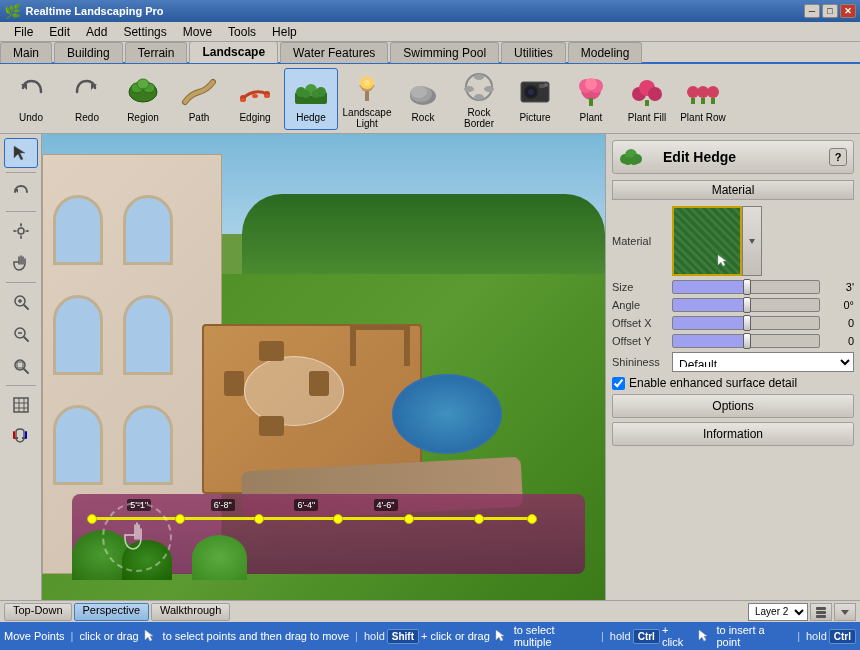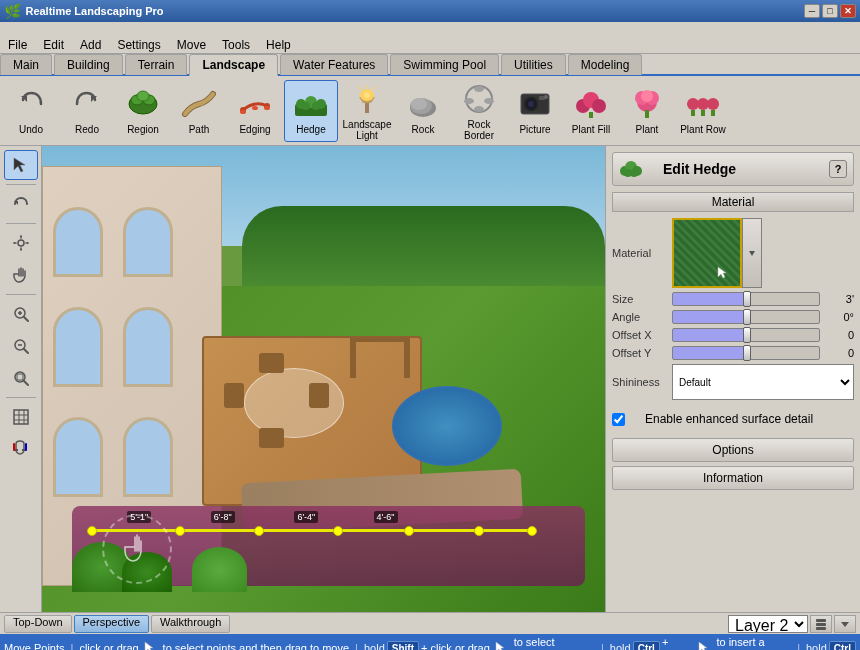--- a/index.html
+++ b/index.html
@@ -20,35 +20,35 @@
       display: flex; align-items: center; justify-content: center;
       font-size: 9px; cursor: pointer; color: black;
       border-radius: 2px;
     }
     .title-btn.close { background: #c0392b; color: white; }
     .title-btn.min { background: #d4d0c8; }
     .title-btn.max { background: #d4d0c8; }
 
     
     #menubar {
-      height: 32px;
+      height: 20px;
       background: #d4d0c8;
-      display: flex; align-items: flex-end;
+      display: flex; align-items: center;
       border-bottom: 1px solid #a0a0a0;
-      padding: 0 0;
+      padding: 0 6px;
     }
     .menu-item {
       padding: 1px 8px; cursor: pointer; font-size: 12px;
     }
 
     
     #tabbar {
       height: 22px;
       background: #d4d0c8;
-      display: flex; align-items: flex-start;
+      display: flex; align-items: center;
       border-bottom: 2px solid #316ac5;
     }
     .tab {
       padding: 3px 12px; cursor: pointer; font-size: 12px;
       background: #c0bcb4; border: 1px solid #a0a0a0;
       border-bottom: none; margin-right: 2px;
       border-radius: 3px 3px 0 0;
     }
     .tab.active {
       background: #d4d0c8; border-bottom: 1px solid #d4d0c8;
@@ -181,28 +181,28 @@
       width: 8px; height: 16px;
       background: linear-gradient(to bottom, #ffffff, #c0c0c0);
       border: 1px solid #606060;
       border-radius: 2px;
     }
     .prop-value {
       width: 30px; text-align: right; font-size: 11px; margin-left: 4px;
     }
 
     .prop-select {
-      flex: 1; height: 36px; font-size: 10px;
+      flex: 1; height: 20px; font-size: 12px;
       border: 1px solid #808080; background: white;
       padding: 4px 2px;
     }
 
     .checkbox-row {
-      display: flex; align-items: center; gap: 20px;
-      margin: 12px 0;
+      display: flex; align-items: center; gap: 4px;
+      margin: 4px 0;
     }
     .checkbox-row input { margin: 0; }
 
     .panel-btn {
       width: 100%; height: 24px;
       background: linear-gradient(to bottom, #e8e4e0, #c8c4bc);
       border: 1px solid #a0a0a0;
       cursor: pointer; font-size: 12px; margin-bottom: 4px;
       border-radius: 2px;
       display: flex; align-items: center; justify-content: center;
@@ -220,21 +220,21 @@
       height: 18px; padding: 0 8px; font-size: 11px;
       background: linear-gradient(to bottom, #e0dcd8, #c4c0b8);
       border: 1px solid #a0a0a0;
       cursor: pointer; border-radius: 2px;
     }
     .view-btn.active {
       background: linear-gradient(to bottom, #b8d4f0, #90b8e0);
       border-color: #4080c0;
     }
     .layer-select {
-      height: 18px; font-size: 16px; margin-left: auto;
+      height: 18px; font-size: 10px; margin-left: auto;
       border: 1px solid #808080; background: white; padding: 0 2px;
     }
     .icon-btn {
       width: 22px; height: 18px;
       background: linear-gradient(to bottom, #e0dcd8, #c4c0b8);
       border: 1px solid #a0a0a0; cursor: pointer;
       display: flex; align-items: center; justify-content: center;
       font-size: 10px;
     }
 
@@ -431,40 +431,40 @@
         <rect x="22" y="10" width="6" height="4" rx="1" fill="#555"></rect>
         <circle cx="29" cy="11" r="2" fill="#666"></circle>
       </svg>
     </div>
     <span>Picture</span>
   </div>
 
   <div class="tool-btn">
     <div class="tool-icon">
       <svg width="36" height="36" viewBox="0 0 36 36">
-        <circle cx="10" cy="20" r="7" fill="#c03060"></circle>
-        <circle cx="18" cy="14" r="8" fill="#e04070"></circle>
-        <circle cx="26" cy="20" r="7" fill="#c03060"></circle>
-        <rect x="16" y="26" width="4" height="6" fill="#4a8a20"></rect>
-      </svg>
-    </div>
-    <span>Plant Fill</span>
-  </div>
-
-  <div class="tool-btn">
-    <div class="tool-icon">
-      <svg width="36" height="36" viewBox="0 0 36 36">
         <circle cx="18" cy="16" r="10" fill="#e05080"></circle>
         <circle cx="13" cy="12" r="7" fill="#f06090"></circle>
         <circle cx="23" cy="12" r="7" fill="#f06090"></circle>
         <circle cx="18" cy="10" r="6" fill="#ff80a0"></circle>
         <rect x="16" y="24" width="4" height="8" fill="#4a8a20"></rect>
       </svg>
     </div>
     <span>Plant</span>
+  </div>
+
+  <div class="tool-btn">
+    <div class="tool-icon">
+      <svg width="36" height="36" viewBox="0 0 36 36">
+        <circle cx="10" cy="20" r="7" fill="#c03060"></circle>
+        <circle cx="18" cy="14" r="8" fill="#e04070"></circle>
+        <circle cx="26" cy="20" r="7" fill="#c03060"></circle>
+        <rect x="16" y="26" width="4" height="6" fill="#4a8a20"></rect>
+      </svg>
+    </div>
+    <span>Plant Fill</span>
   </div>
 
   <div class="tool-btn">
     <div class="tool-icon">
       <svg width="36" height="36" viewBox="0 0 36 36">
         <circle cx="8" cy="18" r="6" fill="#d04060"></circle>
         <rect x="6" y="24" width="4" height="6" fill="#4a8a20"></rect>
         <circle cx="18" cy="18" r="6" fill="#d04060"></circle>
         <rect x="16" y="24" width="4" height="6" fill="#4a8a20"></rect>
         <circle cx="28" cy="18" r="6" fill="#d04060"></circle>

